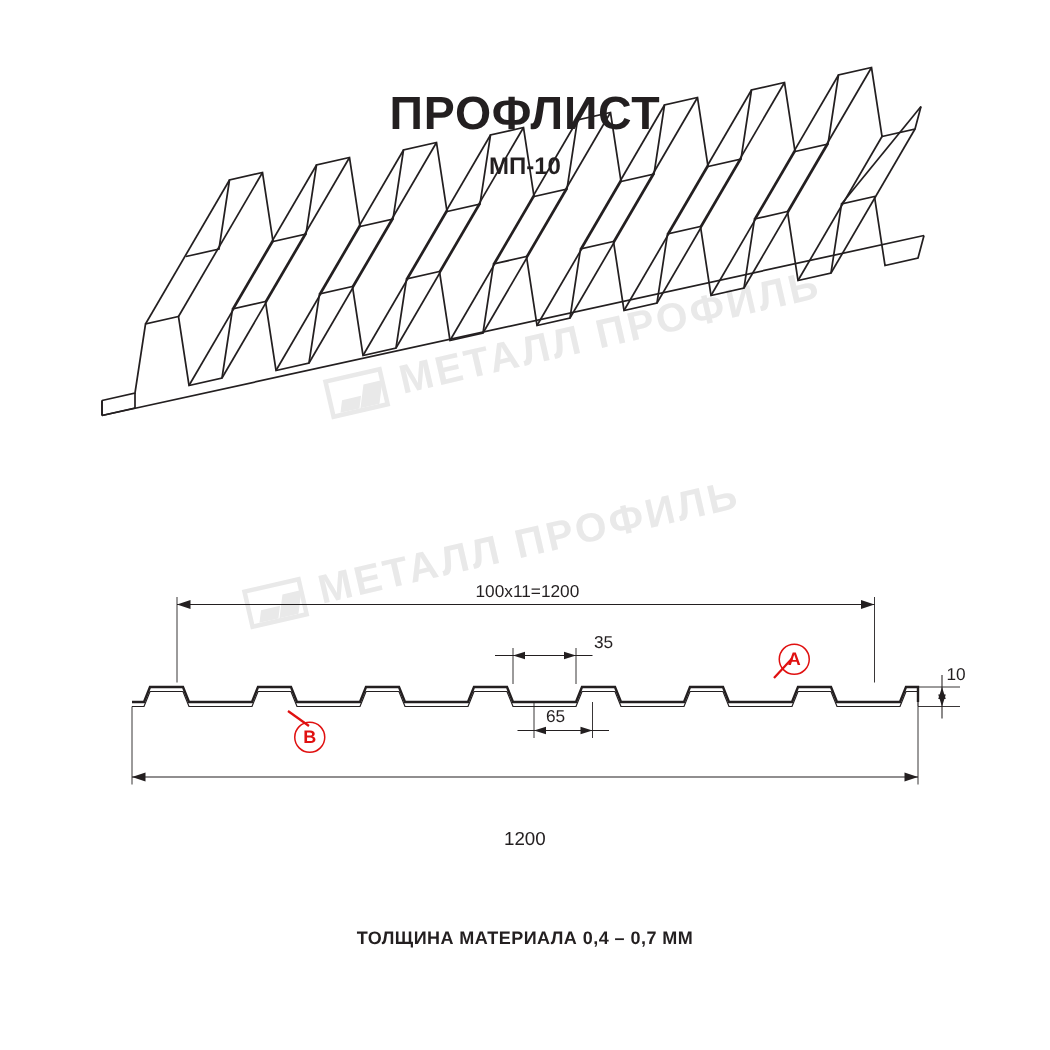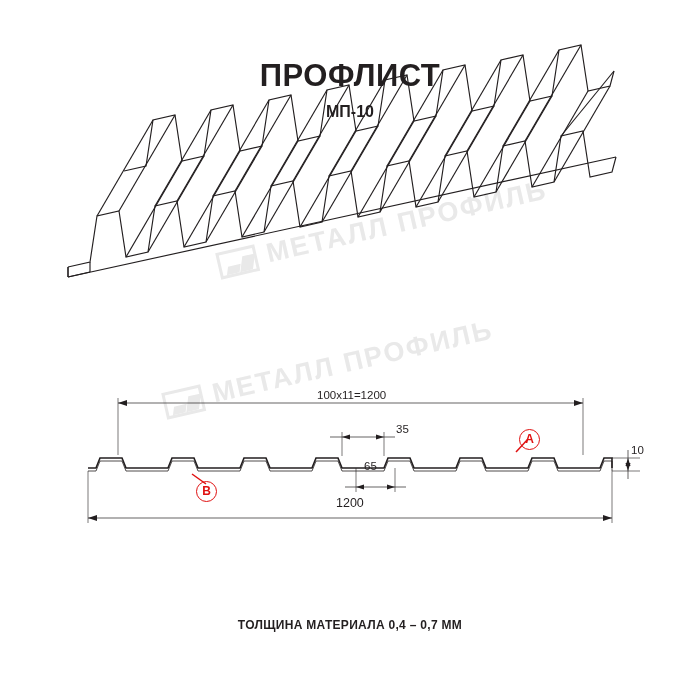--- a/index.html
+++ b/index.html
@@ -237,22 +237,22 @@
     </g>
 
     <g stroke="#e01010" stroke-width="1.5" fill="none">
       <path d="M516 452 L528 439"></path>
       <path d="M192 474 L206 484"></path>
     </g>
   </svg>
 
   <div class="dim-label" style="left:317px; top:389px;">100х11=1200</div>
   <div class="dim-label" style="left:396px; top:423px;text-align:center;">35</div>
-  <div class="dim-label" style="left:364px; top:460px;">65</div>
+  <div class="dim-label" style="left:364px; top:472px;">65</div>
   <div class="dim-label" style="left:631px; top:444px;">10</div>
-  <div class="dim-label" style="left:336px; top:496px; font-size:12.5px;">1200</div>
+  <div class="dim-label" style="left:336px; top:552px; font-size:12.5px;">1200</div>
 
   <div class="callout" style="left:519px; top:429px;">A</div>
   <div class="callout" style="left:196px; top:481px;">B</div>
 
   <div class="footnote">ТОЛЩИНА МАТЕРИАЛА 0,4 – 0,7 ММ</div>
 
 </div>
 
 </body></html>

